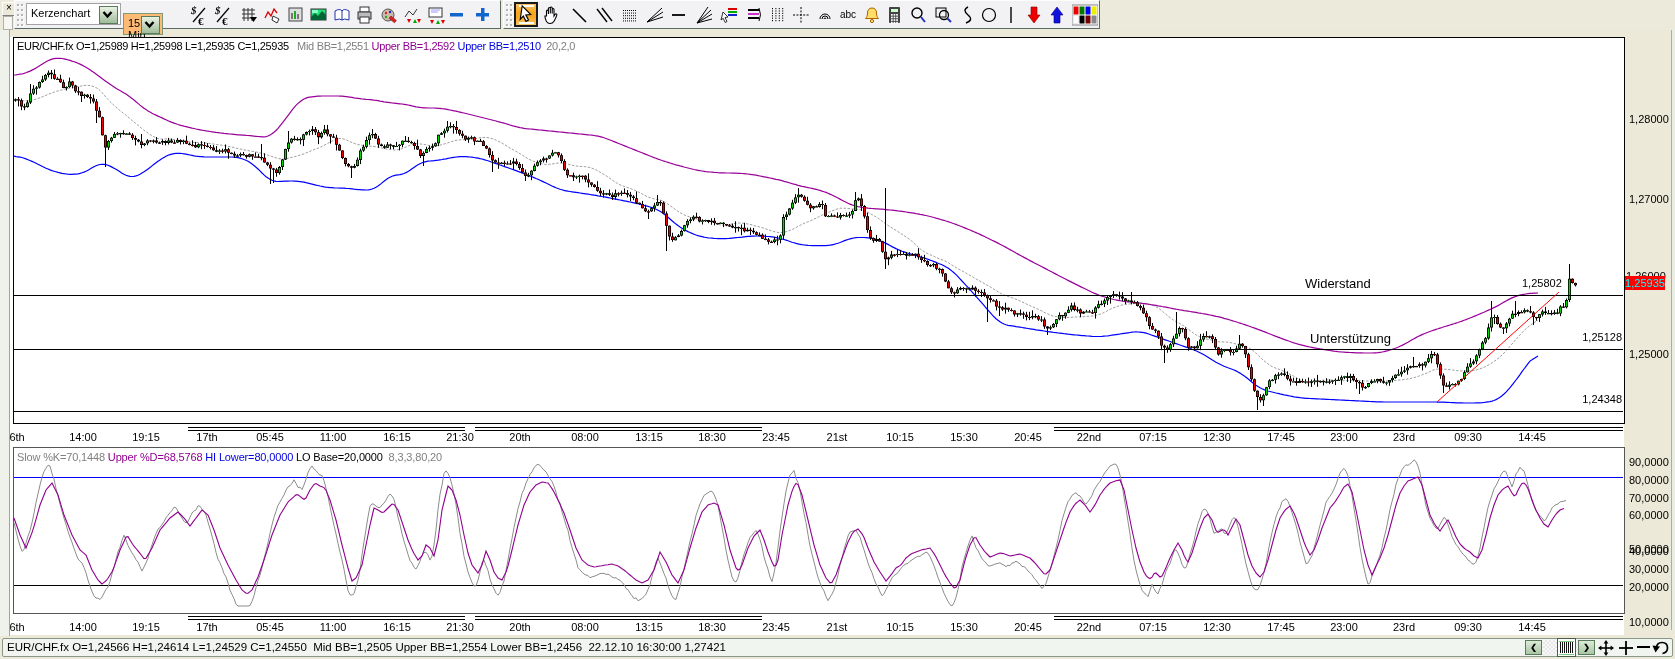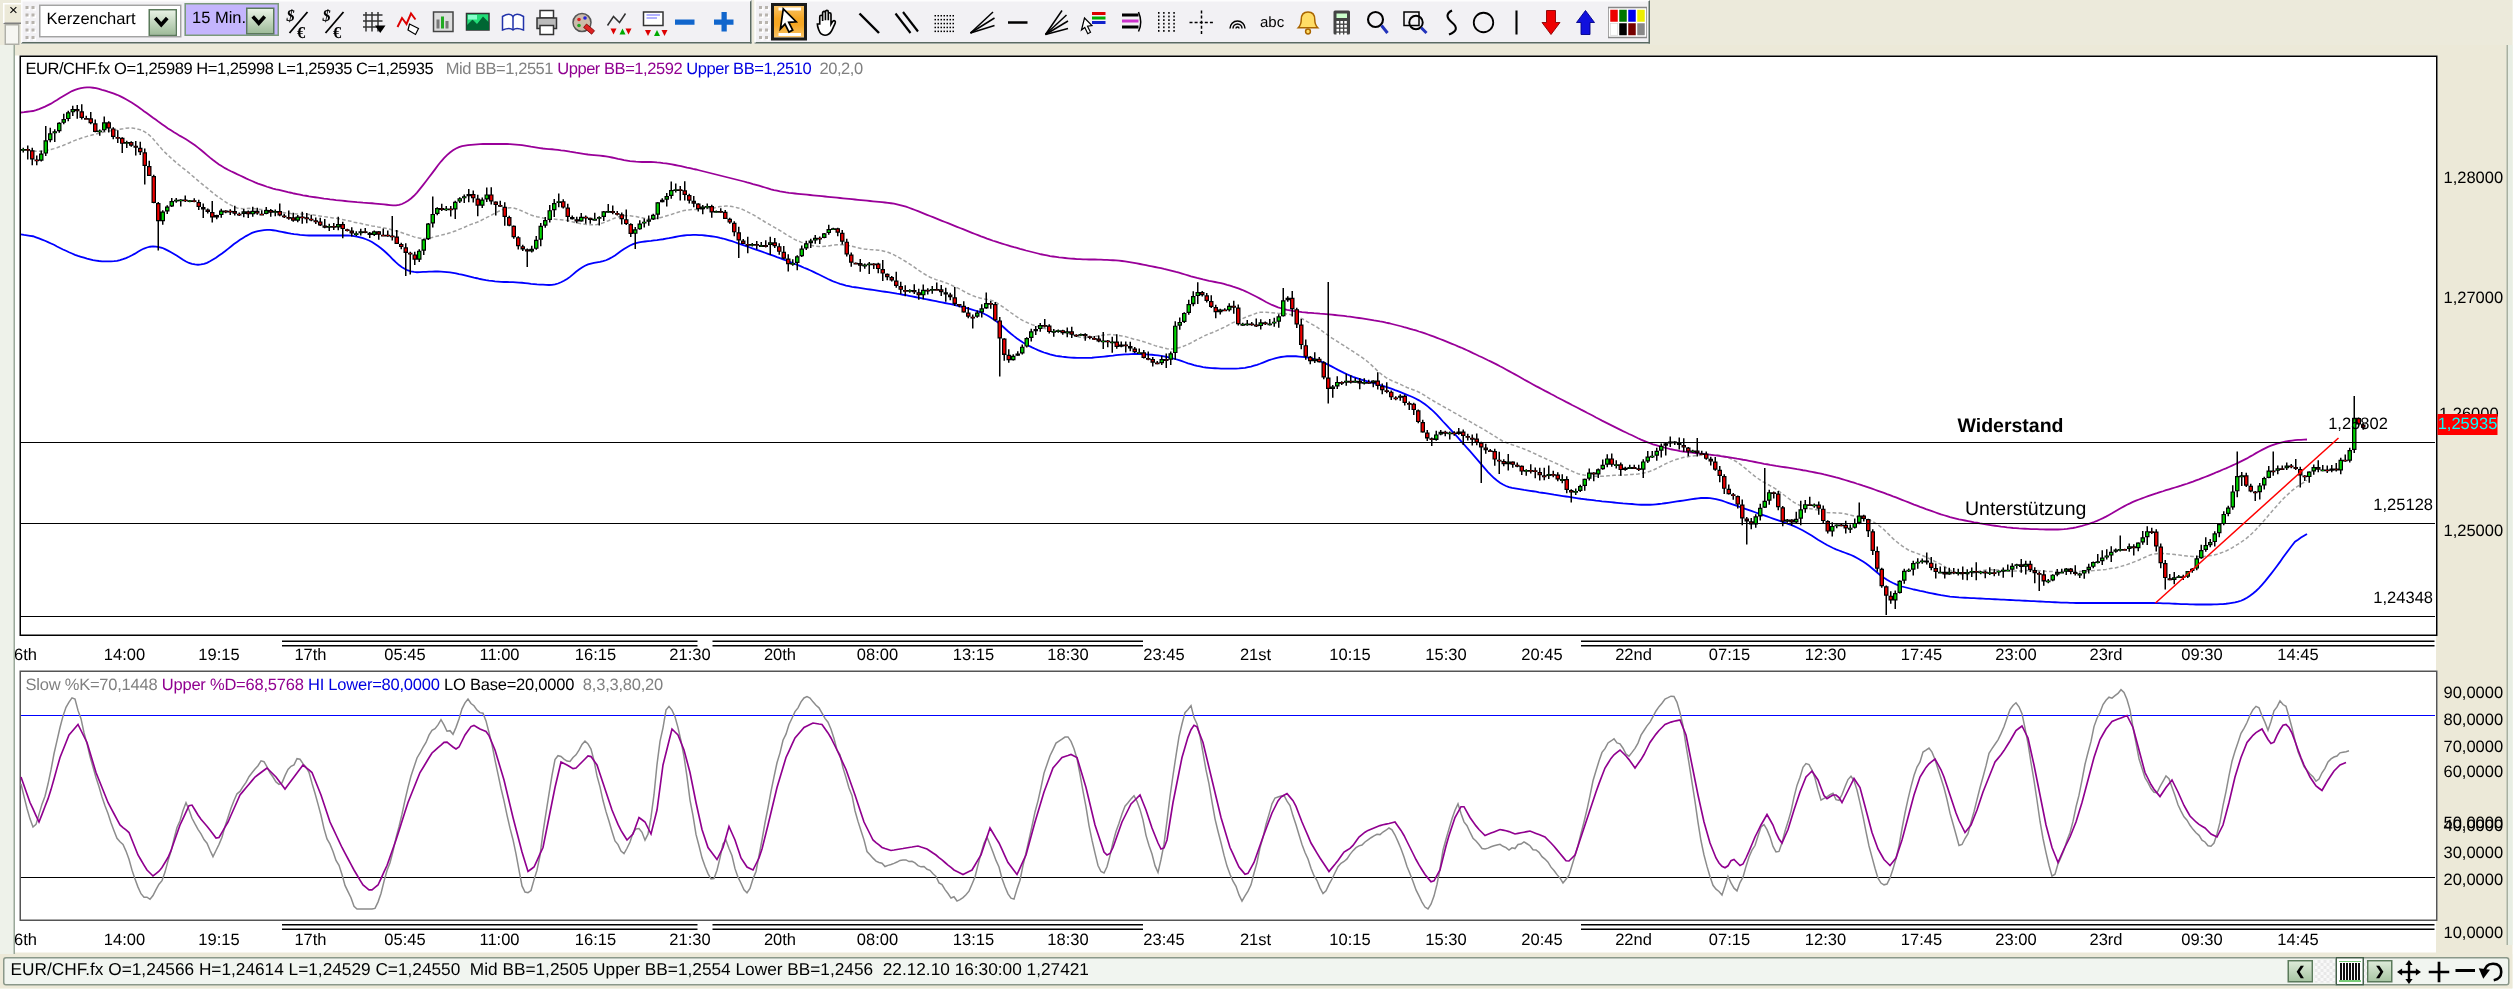--- a/index.html
+++ b/index.html
@@ -27,21 +27,21 @@
     <div style="position:absolute;left:506px;top:19px;width:2px;height:2px;background:#b8b4ae;box-shadow:1px 1px 0 #fff"></div>
     <div style="position:absolute;left:510px;top:19px;width:2px;height:2px;background:#b8b4ae;box-shadow:1px 1px 0 #fff"></div>
     <div style="position:absolute;left:506px;top:24px;width:2px;height:2px;background:#b8b4ae;box-shadow:1px 1px 0 #fff"></div>
     <div style="position:absolute;left:510px;top:24px;width:2px;height:2px;background:#b8b4ae;box-shadow:1px 1px 0 #fff"></div>
     <div style="position:absolute;left:26px;top:3px;width:95px;height:22px;background:#fff;border:1px solid #a3a3a3;box-sizing:border-box">
       <div style="position:absolute;left:4px;top:3px;font-size:11px;color:#000">Kerzenchart</div>
       <div style="position:absolute;right:2px;top:2px;width:17px;height:16px;background:linear-gradient(#e8f2e4,#9fbc9a);border:1px solid #5a7a5a"><svg width="15" height="14" viewBox="0 0 15 14">
           <path d="M3.5 5l4 4.5 4-4.5" fill="none" stroke="#000" stroke-width="2.4"></path>
         </svg></div>
     </div>
-    <div style="position:absolute;left:123px;top:2px;width:63px;height:22px;background:#c4b5fd;border:1px solid #7a9a7a;box-sizing:border-box">
+    <div style="position:absolute;left:123px;top:13px;width:40px;height:22px;background:#fdba74;border:1px solid #7a9a7a;box-sizing:border-box">
       <div style="position:absolute;left:4px;top:3px;font-size:11px;color:#000">15 Min.</div>
       <div style="position:absolute;right:2px;top:2px;width:17px;height:16px;background:linear-gradient(#e8f2e4,#9fbc9a);border:1px solid #5a7a5a"><svg width="15" height="14" viewBox="0 0 15 14">
           <path d="M3.5 5l4 4.5 4-4.5" fill="none" stroke="#000" stroke-width="2.4"></path>
         </svg></div>
     </div>
     <div style="position:absolute;left:190px;top:4px;width:20px;height:22px"><svg width="20" height="22" viewBox="0 0 20 22">
         <text x="1" y="10" font-size="11" font-family="Liberation Serif" font-style="italic" font-weight="bold" fill="#000">$</text>
         <line x1="3" y1="18" x2="15" y2="4" stroke="#000" stroke-width="1.2"></line>
         <text x="8" y="21" font-size="11" font-family="Liberation Serif" font-weight="bold" fill="#000">€</text>
       </svg></div>
@@ -304,24 +304,24 @@
 <path stroke="#00d800" stroke-width="1.4" fill="none" d="M15.5 100.1V99.7M27.5 103.2V106.3M30.5 94.3V101.6M33.5 89.6V92.7M36.5 88.3V88.0M39.5 82.7V86.7M42.5 80.2V81.1M45.5 75.7V78.6M48.5 73.5V74.1M66.5 87.8V87.4M69.5 82.3V86.2M84.5 95.5V95.1M108.5 141.8V146.7M111.5 138.5V140.2M114.5 134.8V136.9M117.5 134.0V133.6M120.5 133.8V133.4M126.5 134.3V133.9M144.5 144.2V144.1M147.5 141.2V142.6M162.5 141.7V141.8M168.5 141.3V142.1M177.5 140.8V141.8M183.5 141.5V141.1M198.5 145.1V146.4M219.5 151.4V151.0M225.5 150.1V150.8M237.5 156.3V155.9M240.5 154.9V154.7M249.5 155.0V155.8M279.5 167.9V172.3M282.5 160.3V166.3M285.5 149.8V158.7M288.5 143.4V148.2M291.5 139.5V141.8M297.5 139.8V139.4M303.5 135.3V138.9M306.5 132.9V133.7M309.5 131.7V131.3M312.5 130.1V130.1M321.5 133.8V136.3M324.5 130.4V132.2M354.5 166.7V166.9M357.5 160.6V165.1M360.5 151.3V159.0M363.5 147.5V149.7M366.5 140.9V145.9M369.5 136.1V139.3M372.5 134.9V134.5M387.5 145.3V146.9M396.5 146.7V146.3M399.5 145.5V145.1M402.5 141.6V143.9M405.5 141.5V141.1M423.5 153.7V155.1M426.5 149.8V152.1M429.5 148.6V148.2M432.5 147.1V147.0M435.5 144.0V145.5M438.5 135.6V142.4M441.5 134.0V134.0M444.5 131.5V132.4M447.5 127.5V129.9M450.5 126.9V126.5M468.5 138.5V138.7M471.5 138.1V137.7M477.5 141.5V141.1M501.5 163.5V163.1M507.5 164.2V163.8M513.5 162.3V162.6M528.5 176.1V175.7M531.5 171.6V174.5M534.5 166.5V170.0M537.5 163.0V164.9M540.5 161.2V161.4M543.5 159.3V159.6M549.5 156.3V157.8M552.5 153.5V154.7M555.5 153.0V152.6M576.5 177.2V176.8M579.5 176.5V176.1M606.5 194.1V193.7M615.5 194.0V196.1M621.5 193.5V193.1M651.5 209.1V210.4M654.5 206.3V207.5M657.5 202.8V204.7M675.5 238.0V239.4M678.5 236.4V236.4M681.5 231.9V234.8M684.5 226.1V230.3M687.5 221.7V224.5M690.5 220.2V220.1M693.5 217.5V218.6M702.5 221.4V221.0M705.5 220.9V220.5M711.5 221.6V221.3M720.5 223.5V223.1M735.5 227.8V227.4M741.5 228.5V228.1M747.5 230.5V230.5M759.5 235.6V235.2M774.5 240.2V241.3M780.5 236.3V239.0M783.5 217.9V234.7M786.5 215.4V216.3M789.5 209.4V213.8M792.5 203.5V207.8M795.5 198.2V201.9M798.5 195.5V196.6M813.5 207.1V207.4M819.5 204.7V206.1M828.5 216.7V216.3M831.5 216.4V216.0M840.5 215.7V216.6M846.5 216.4V216.0M849.5 215.3V214.9M852.5 211.7V213.7M855.5 201.0V210.1M858.5 199.3V199.4M876.5 239.9V240.0M888.5 258.4V258.5M891.5 255.4V256.8M897.5 254.7V254.3M903.5 254.7V254.3M909.5 255.4V255.0M915.5 254.5V254.7M933.5 264.7V264.5M957.5 290.4V292.4M960.5 288.7V288.8M966.5 289.1V288.7M972.5 288.5V288.5M1005.5 308.5V308.7M1017.5 314.1V313.7M1032.5 316.8V316.5M1041.5 320.2V319.8M1050.5 328.1V327.7M1053.5 324.8V326.5M1056.5 320.0V323.2M1059.5 315.8V318.4M1065.5 313.6V315.5M1068.5 310.6V312.0M1071.5 306.4V309.0M1077.5 310.3V309.9M1083.5 312.6V312.6M1086.5 312.2V311.8M1095.5 308.4V312.3M1098.5 305.1V306.8M1101.5 304.6V304.2M1104.5 301.3V303.0M1107.5 298.0V299.7M1110.5 296.3V296.4M1113.5 295.1V294.7M1128.5 301.2V300.8M1170.5 345.0V348.9M1173.5 339.3V343.4M1176.5 334.6V337.7M1179.5 328.9V333.0M1191.5 347.2V347.0M1197.5 346.6V347.5M1200.5 340.3V345.0M1203.5 336.9V338.7M1209.5 337.1V336.7M1221.5 351.4V353.6M1224.5 350.5V350.1M1233.5 352.7V352.3M1236.5 349.4V351.1M1239.5 344.5V347.8M1263.5 396.1V399.5M1266.5 388.0V394.5M1269.5 381.3V386.4M1272.5 380.6V380.2M1275.5 376.1V379.0M1278.5 375.3V374.9M1281.5 374.4V374.0M1293.5 382.0V381.6M1299.5 381.9V382.2M1305.5 382.2V381.8M1311.5 382.1V381.8M1314.5 381.4V381.0M1320.5 381.8V381.4M1326.5 382.3V381.9M1332.5 381.3V380.9M1335.5 380.7V380.3M1338.5 380.6V380.2M1341.5 378.0V379.0M1344.5 377.0V376.6M1350.5 376.7V377.2M1365.5 387.8V387.4M1368.5 383.9V386.2M1371.5 382.1V382.3M1374.5 382.0V381.6M1377.5 379.8V380.4M1386.5 383.2V382.8M1389.5 380.8V381.6M1392.5 378.7V379.2M1395.5 375.5V377.1M1398.5 375.0V374.6M1401.5 372.5V373.4M1404.5 371.2V370.9M1407.5 368.6V369.6M1410.5 367.1V367.0M1413.5 366.8V366.4M1419.5 365.0V365.3M1425.5 362.5V364.7M1428.5 359.0V360.9M1431.5 354.9V357.4M1449.5 385.6V386.0M1452.5 384.9V384.5M1458.5 381.5V383.6M1461.5 379.9V379.9M1464.5 373.0V378.3M1467.5 367.5V371.4M1470.5 364.2V365.9M1473.5 362.2V362.6M1476.5 356.3V360.6M1479.5 350.2V354.7M1482.5 343.4V348.6M1485.5 339.1V341.8M1488.5 328.4V337.5M1491.5 318.2V326.8M1494.5 317.7V317.3M1506.5 324.4V327.4M1509.5 319.5V322.8M1512.5 314.5V317.9M1518.5 312.9V313.1M1524.5 311.1V311.5M1539.5 315.1V317.3M1542.5 312.2V313.5M1548.5 313.8V313.4M1554.5 313.2V313.1M1560.5 307.3V312.9M1566.5 300.8V306.4M1569.5 279.5V299.2"></path>
 <path stroke="#f00000" stroke-width="1.4" fill="none" d="M18.5 100.1V99.7M21.5 101.0V105.5M24.5 107.1V106.7M51.5 73.5V73.4M54.5 75.0V77.9M57.5 79.5V79.1M60.5 79.6V81.4M63.5 83.0V87.2M72.5 82.3V84.8M75.5 86.4V90.5M78.5 92.1V91.7M81.5 92.6V95.1M87.5 95.5V96.3M90.5 97.9V97.7M93.5 99.3V100.7M96.5 102.3V109.9M99.5 111.5V116.5M102.5 118.1V134.5M105.5 136.1V146.7M123.5 133.8V133.4M129.5 134.3V133.9M132.5 135.5V137.2M135.5 138.8V138.9M138.5 140.5V140.6M141.5 142.2V144.1M150.5 141.2V140.8M153.5 141.3V140.9M156.5 141.4V141.7M159.5 143.3V142.9M165.5 141.7V142.1M171.5 141.3V141.7M174.5 143.3V142.9M180.5 140.8V141.1M186.5 141.5V142.9M189.5 144.5V144.1M192.5 145.5V145.1M195.5 145.7V146.4M201.5 145.1V144.7M204.5 145.7V145.3M207.5 146.6V146.2M210.5 147.7V147.3M213.5 148.4V149.5M216.5 151.1V151.0M222.5 151.4V151.0M228.5 150.1V152.0M231.5 153.6V153.2M234.5 154.5V154.8M243.5 154.9V154.5M246.5 155.9V155.8M252.5 155.0V155.7M255.5 157.3V156.9M258.5 157.3V156.9M261.5 157.8V157.4M264.5 158.5V161.8M267.5 163.4V164.0M270.5 165.6V167.7M273.5 169.3V168.9M276.5 170.4V172.3M294.5 139.5V139.2M300.5 139.8V139.4M315.5 130.1V131.5M318.5 133.1V136.3M327.5 130.4V133.5M330.5 135.1V135.8M333.5 137.4V137.0M336.5 138.6V143.9M339.5 145.5V149.7M342.5 151.3V157.3M345.5 158.9V163.3M348.5 164.9V165.4M351.5 167.0V166.9M375.5 134.9V137.6M378.5 139.2V143.8M381.5 145.4V145.4M384.5 147.0V146.9M390.5 145.3V144.9M393.5 146.0V145.9M408.5 141.5V141.2M411.5 142.8V142.4M414.5 143.7V145.3M417.5 146.9V148.6M420.5 150.2V155.1M453.5 126.9V126.5M456.5 127.7V129.2M459.5 130.8V133.0M462.5 134.6V134.9M465.5 136.5V138.7M474.5 138.1V140.8M480.5 141.5V141.1M483.5 142.0V145.1M486.5 146.7V147.7M489.5 149.3V154.1M492.5 155.7V159.5M495.5 161.1V161.8M498.5 163.4V163.0M504.5 163.5V163.1M510.5 164.2V163.8M516.5 162.3V163.3M519.5 164.9V167.1M522.5 168.7V171.6M525.5 173.2V175.4M546.5 159.3V158.9M558.5 153.0V154.4M561.5 156.0V160.3M564.5 161.9V168.9M567.5 170.5V174.4M570.5 176.0V175.6M573.5 176.1V176.4M582.5 176.5V176.1M585.5 176.5V178.6M588.5 180.2V181.7M591.5 183.3V183.9M594.5 185.5V186.2M597.5 187.8V189.9M600.5 191.5V192.5M603.5 194.1V193.7M609.5 194.1V194.0M612.5 195.6V196.1M618.5 194.0V193.6M624.5 193.5V193.1M627.5 193.7V194.0M630.5 195.6V195.6M633.5 197.2V197.4M636.5 199.0V201.9M639.5 203.5V203.1M642.5 204.7V207.5M645.5 209.1V210.4M648.5 212.0V211.6M660.5 202.8V202.4M663.5 203.5V212.8M666.5 214.4V224.9M669.5 226.5V235.7M672.5 237.3V239.4M696.5 217.5V217.1M699.5 217.8V220.6M708.5 220.9V221.3M714.5 221.6V222.3M717.5 223.9V223.5M723.5 223.5V223.3M726.5 224.9V224.5M729.5 226.1V225.7M732.5 226.5V226.8M738.5 227.8V227.4M744.5 228.5V230.5M750.5 230.5V230.1M753.5 231.5V231.5M756.5 233.1V234.0M762.5 235.6V237.9M765.5 239.5V239.1M768.5 240.2V240.9M771.5 242.5V242.1M777.5 240.2V239.8M801.5 195.5V196.0M804.5 197.6V199.9M807.5 201.5V203.9M810.5 205.5V207.4M816.5 207.1V206.7M822.5 204.7V204.3M825.5 205.8V215.4M834.5 216.4V216.0M837.5 217.2V216.8M843.5 215.7V215.3M861.5 199.3V205.3M864.5 206.9V215.5M867.5 217.1V229.3M870.5 230.9V237.1M873.5 238.7V240.0M879.5 239.9V240.7M882.5 242.3V250.9M885.5 252.5V258.5M894.5 255.4V255.0M900.5 254.7V254.3M906.5 254.7V254.8M912.5 255.4V255.0M918.5 254.5V256.5M921.5 258.1V259.3M924.5 260.9V260.5M927.5 261.9V264.2M930.5 265.8V265.4M936.5 264.7V267.9M939.5 269.5V269.1M942.5 269.9V272.7M945.5 274.3V280.6M948.5 282.2V287.5M951.5 289.1V291.4M954.5 293.0V292.6M963.5 288.7V288.3M969.5 289.1V288.7M975.5 288.5V289.9M978.5 291.5V291.1M981.5 292.7V292.3M984.5 293.2V294.3M987.5 295.9V297.5M990.5 299.1V299.4M993.5 301.0V300.6M996.5 301.5V305.7M999.5 307.3V306.9M1002.5 308.1V308.7M1008.5 308.5V309.1M1011.5 310.7V310.3M1014.5 311.3V313.6M1020.5 314.1V313.7M1023.5 314.3V313.9M1026.5 315.5V316.1M1029.5 317.7V317.3M1035.5 316.8V316.4M1038.5 317.1V318.8M1044.5 320.2V325.8M1047.5 327.4V327.6M1062.5 315.8V315.5M1074.5 306.4V309.1M1080.5 310.3V312.6M1089.5 312.2V311.8M1092.5 313.0V312.6M1116.5 295.1V294.7M1119.5 295.8V295.8M1122.5 297.4V297.6M1125.5 299.2V300.4M1131.5 301.2V301.4M1134.5 303.0V302.6M1137.5 303.1V305.1M1140.5 306.7V306.9M1143.5 308.5V312.4M1146.5 314.0V316.5M1149.5 318.1V325.1M1152.5 326.7V328.7M1155.5 330.3V329.9M1158.5 331.5V335.6M1161.5 337.2V344.9M1164.5 346.5V346.7M1167.5 348.3V348.9M1182.5 328.9V328.5M1185.5 329.8V337.4M1188.5 339.0V347.0M1194.5 347.2V347.5M1206.5 336.9V336.5M1212.5 337.1V338.3M1215.5 339.9V346.6M1218.5 348.2V353.6M1227.5 350.5V350.1M1230.5 350.7V351.5M1242.5 344.5V345.2M1245.5 346.8V353.4M1248.5 355.0V366.5M1251.5 368.1V378.4M1254.5 380.0V390.0M1257.5 391.6V396.3M1260.5 397.9V399.5M1284.5 374.4V374.3M1287.5 375.9V377.9M1290.5 379.5V380.5M1296.5 382.0V382.2M1302.5 381.9V381.5M1308.5 382.2V381.8M1317.5 381.4V381.0M1323.5 381.8V381.5M1329.5 382.3V381.9M1347.5 377.0V377.2M1353.5 376.7V379.2M1356.5 380.8V381.2M1359.5 382.8V382.4M1362.5 383.6V386.7M1380.5 379.8V380.5M1383.5 382.1V382.0M1416.5 366.8V366.4M1422.5 365.0V364.7M1434.5 354.9V354.5M1437.5 355.2V363.5M1440.5 365.1V374.6M1443.5 376.2V384.7M1446.5 386.3V386.0M1455.5 384.9V384.5M1497.5 317.7V323.0M1500.5 324.6V326.8M1503.5 328.4V328.0M1515.5 314.5V314.1M1521.5 312.9V312.5M1527.5 311.1V310.7M1530.5 312.1V311.8M1533.5 313.4V316.2M1536.5 317.8V317.4M1545.5 312.2V312.3M1551.5 313.8V313.4M1557.5 313.2V312.9M1563.5 307.3V306.9M1572.5 279.5V282.2M1575.5 283.8V284.4"></path>
 <g shape-rendering="crispEdges" stroke="#000" stroke-width="1">
 <line x1="14" y1="295" x2="1623" y2="295"></line>
 <line x1="14" y1="349" x2="1623" y2="349"></line>
 <line x1="14" y1="411" x2="1623" y2="411"></line>
 </g>
 <line x1="1437" y1="402" x2="1559" y2="292" stroke="#f00" stroke-width="1"></line>
 </svg>
 <div class="lab" style="left:17px;top:40px;letter-spacing:-0.3px">EUR/CHF.fx O=1,25989 H=1,25998 L=1,25935 C=1,25935&nbsp;&nbsp; <span style="color:#808080">Mid BB=1,2551</span> <span style="color:#900090">Upper BB=1,2592</span> <span style="color:#0000e0">Upper BB=1,2510</span>&nbsp; <span style="color:#808080">20,2,0</span></div>
-<div class="lab" style="left:1522px;top:277px;width:100px;text-align:center">1,25802</div>
+<div class="lab" style="left:1522px;top:277px;width:100px;text-align:left">1,25802</div>
 <div class="lab" style="left:1522px;top:331px;width:100px;text-align:right">1,25128</div>
 <div class="lab" style="left:1522px;top:393px;width:100px;text-align:right">1,24348</div>
-<div class="lab" style="left:1305px;top:276px;font-weight:bold;font-size:13px">Widerstand</div>
+<div class="lab" style="left:1305px;top:276px;font-weight:normal;font-size:13px">Widerstand</div>
 <div class="lab" style="left:1310px;top:331px;font-weight:normal;font-size:13px">Unterstützung</div>
 <div class="lab" style="left:1629px;top:113px">1,28000</div>
 <div class="lab" style="left:1629px;top:193px">1,27000</div>
 <div class="lab" style="left:1626px;top:270px">1,26000</div>
 <div class="lab" style="left:1629px;top:348px">1,25000</div>
 <div style="position:absolute;left:1625px;top:276px;width:40px;height:14px;background:#f00;color:#0ff;font-size:11px;line-height:14px;text-align:center">1,25935</div>
 <div style="position:absolute;left:188px;top:427px;width:277px;height:1px;background:#000"></div>
 <div style="position:absolute;left:188px;top:430px;width:277px;height:1px;background:#000"></div>
 <div style="position:absolute;left:475px;top:427px;width:287px;height:1px;background:#000"></div>
 <div style="position:absolute;left:475px;top:430px;width:287px;height:1px;background:#000"></div>

